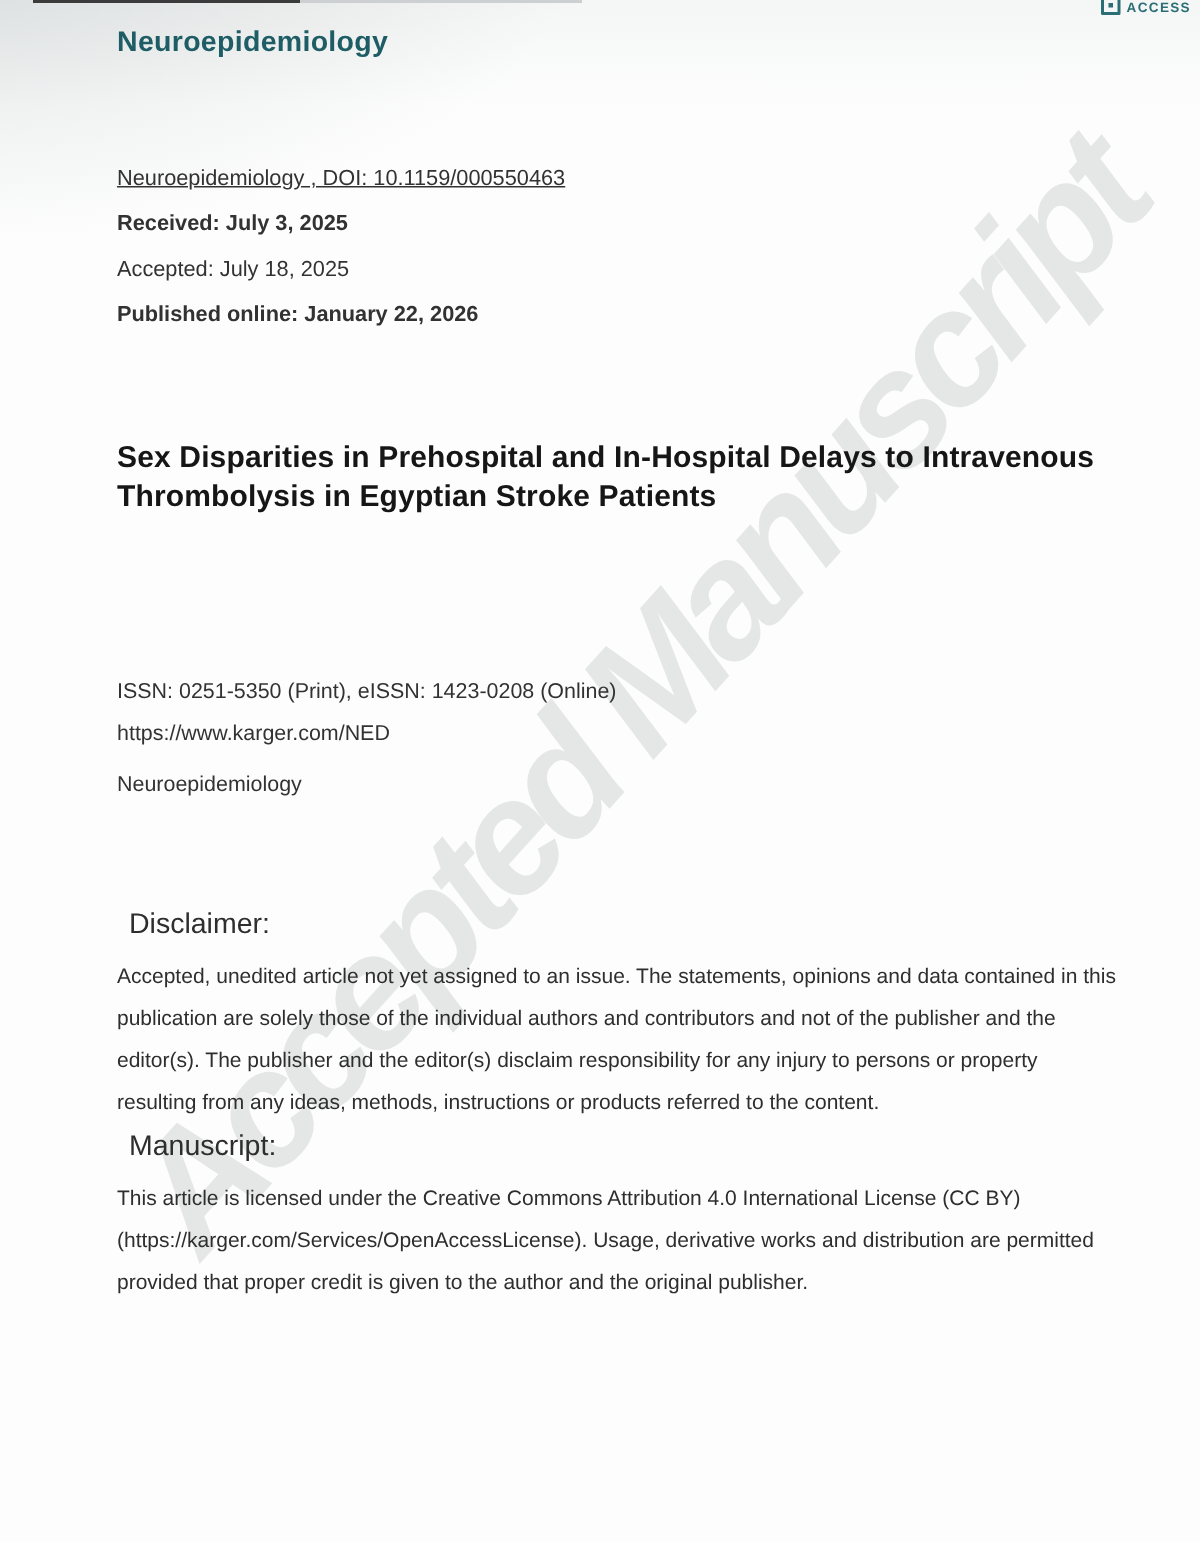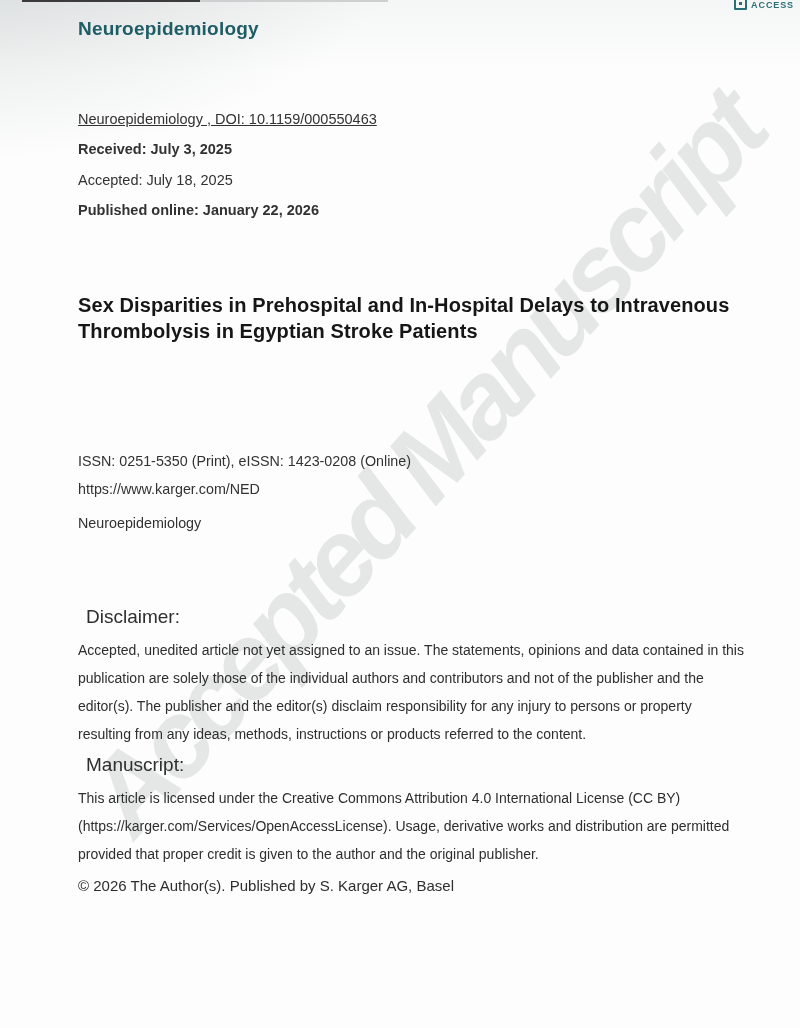--- a/index.html
+++ b/index.html
@@ -107,15 +107,14 @@
   <div class="abs body-para d-body z">Accepted, unedited article not yet assigned to an issue. The statements, opinions and data contained in this
 publication are solely those of the individual authors and contributors and not of the publisher and the
 editor(s). The publisher and the editor(s) disclaim responsibility for any injury to persons or property
 resulting from any ideas, methods, instructions or products referred to the content.</div>
 
   <div class="abs section-label c-label z">Manuscript:</div>
   <div class="abs body-para c-body z">This article is licensed under the Creative Commons Attribution 4.0 International License (CC BY)
 (https://karger.com/Services/OpenAccessLicense). Usage, derivative works and distribution are permitted
 provided that proper credit is given to the author and the original publisher.</div>
 
-  <div class="abs footer-line z">© 2026 The Author(s). Published by S. Karger AG, Basel</div>
 
 </div>
 
 </body></html>

